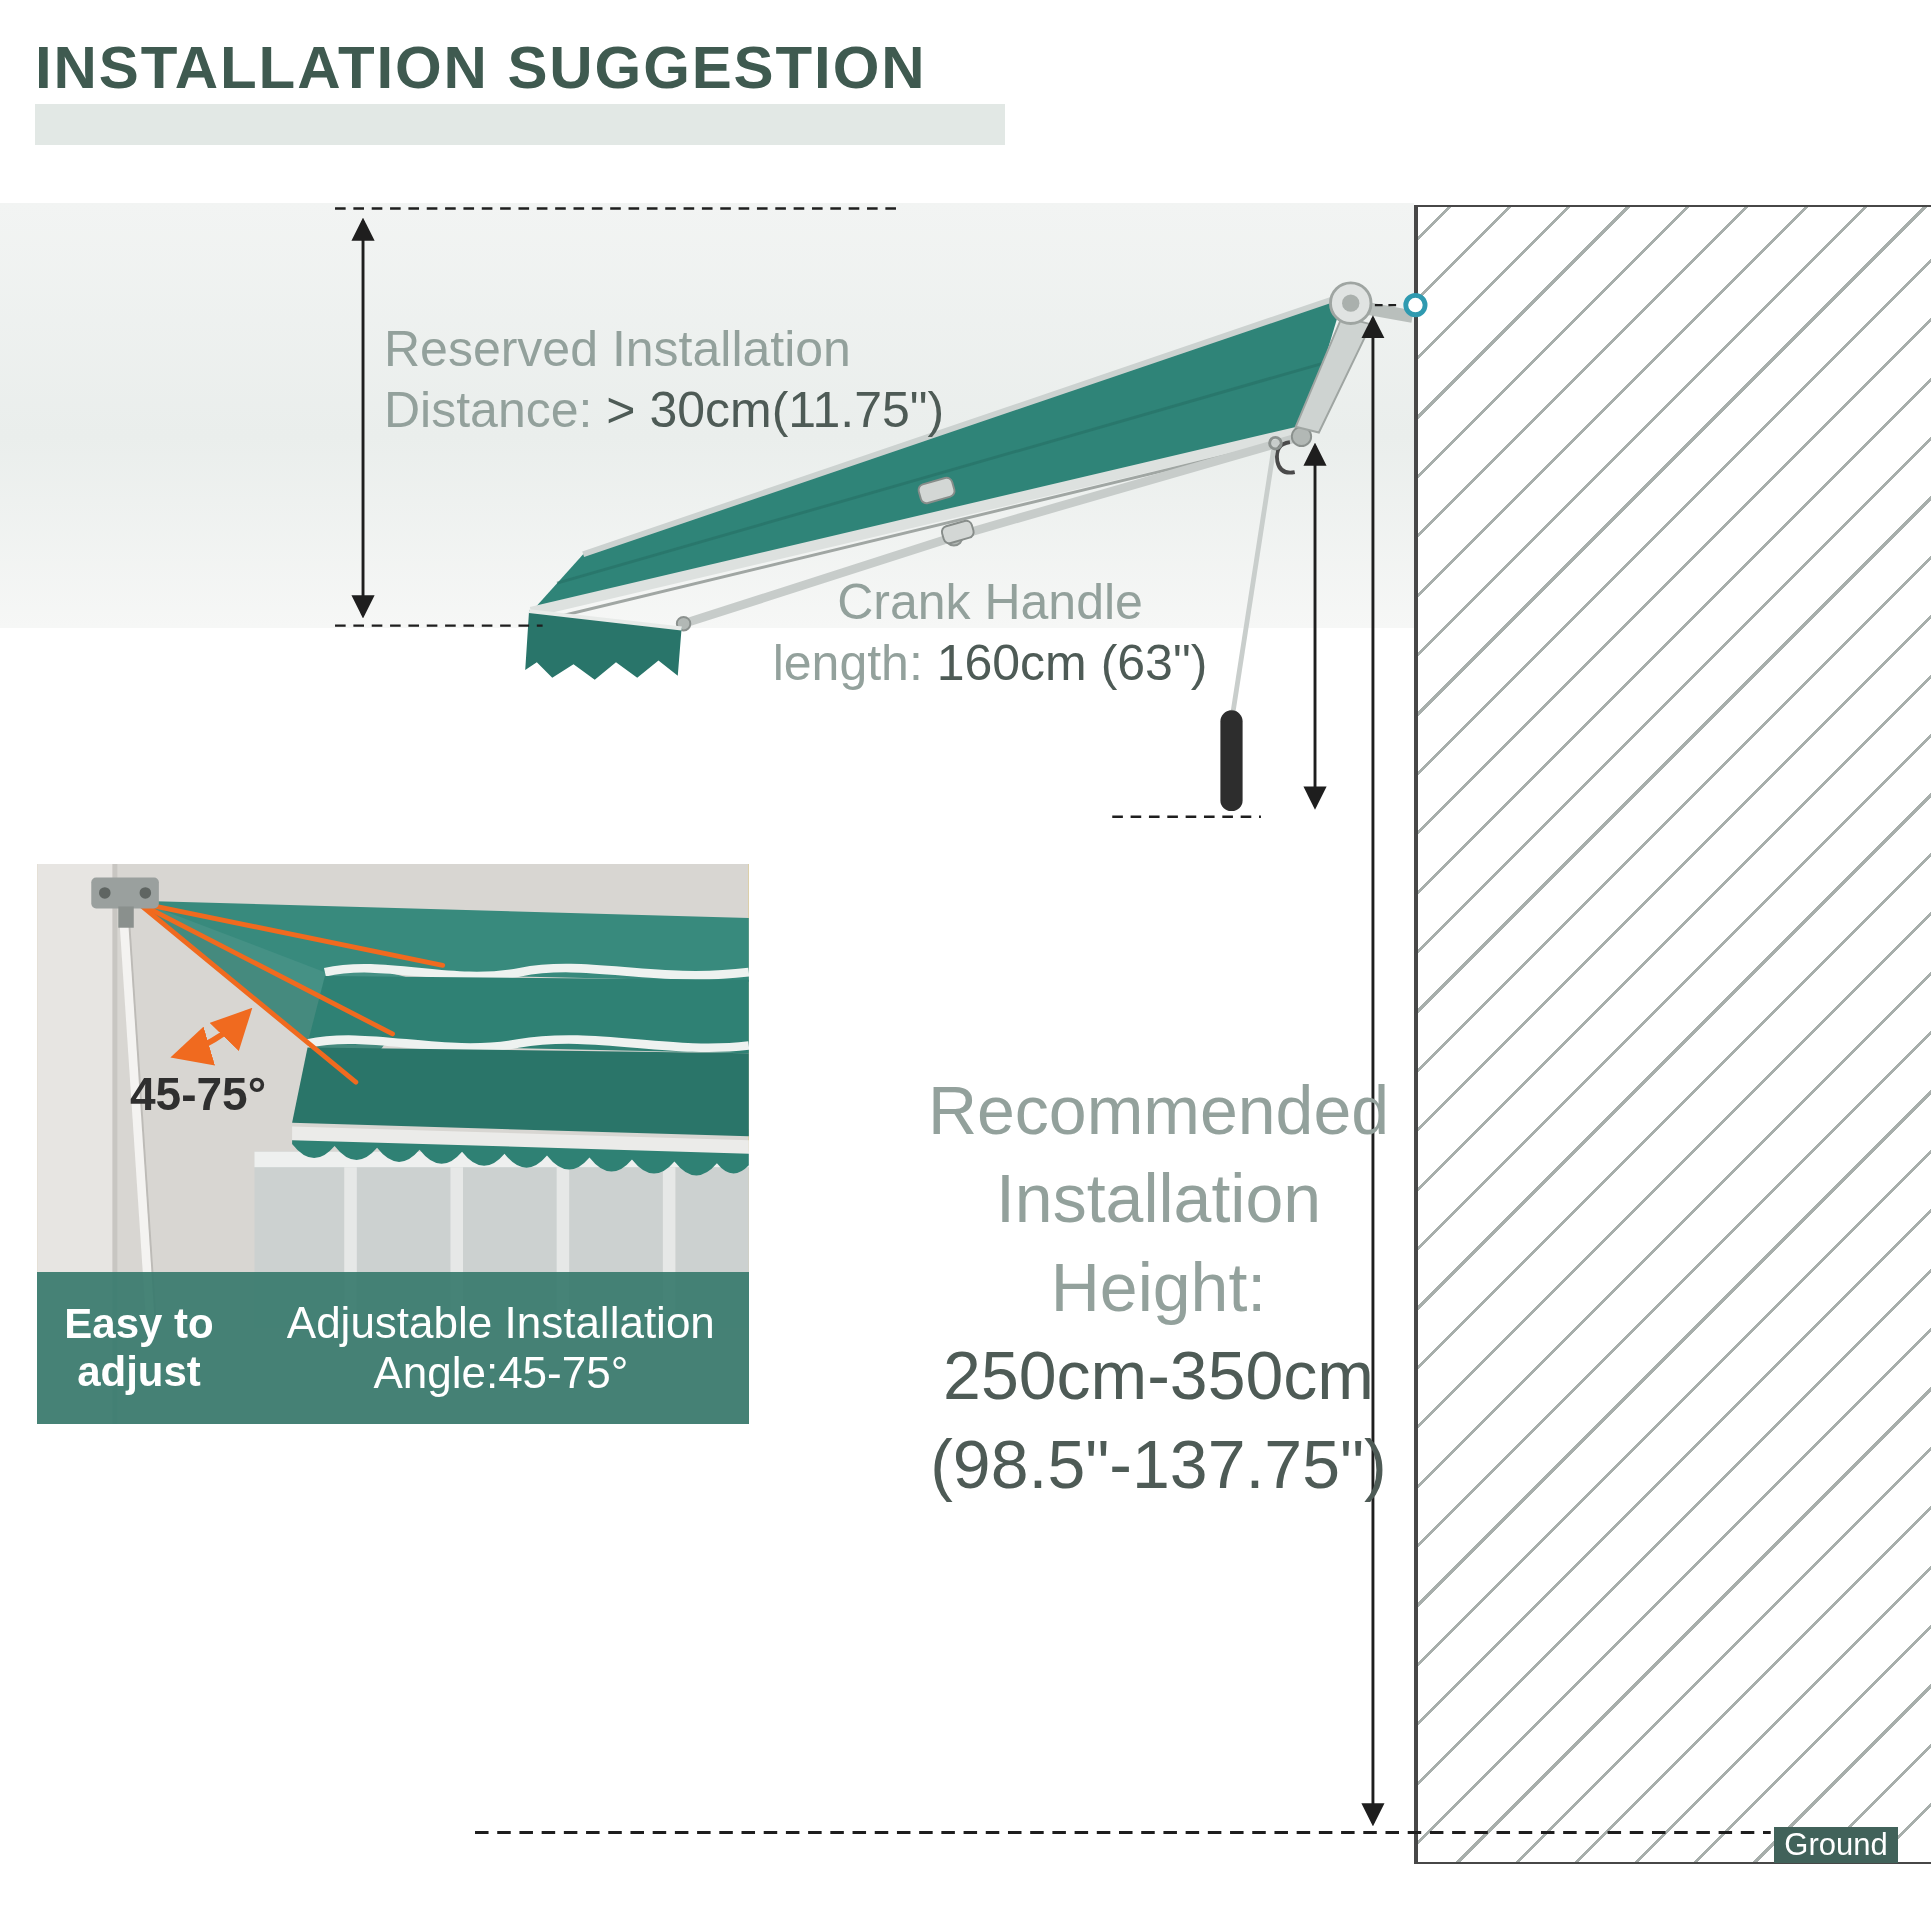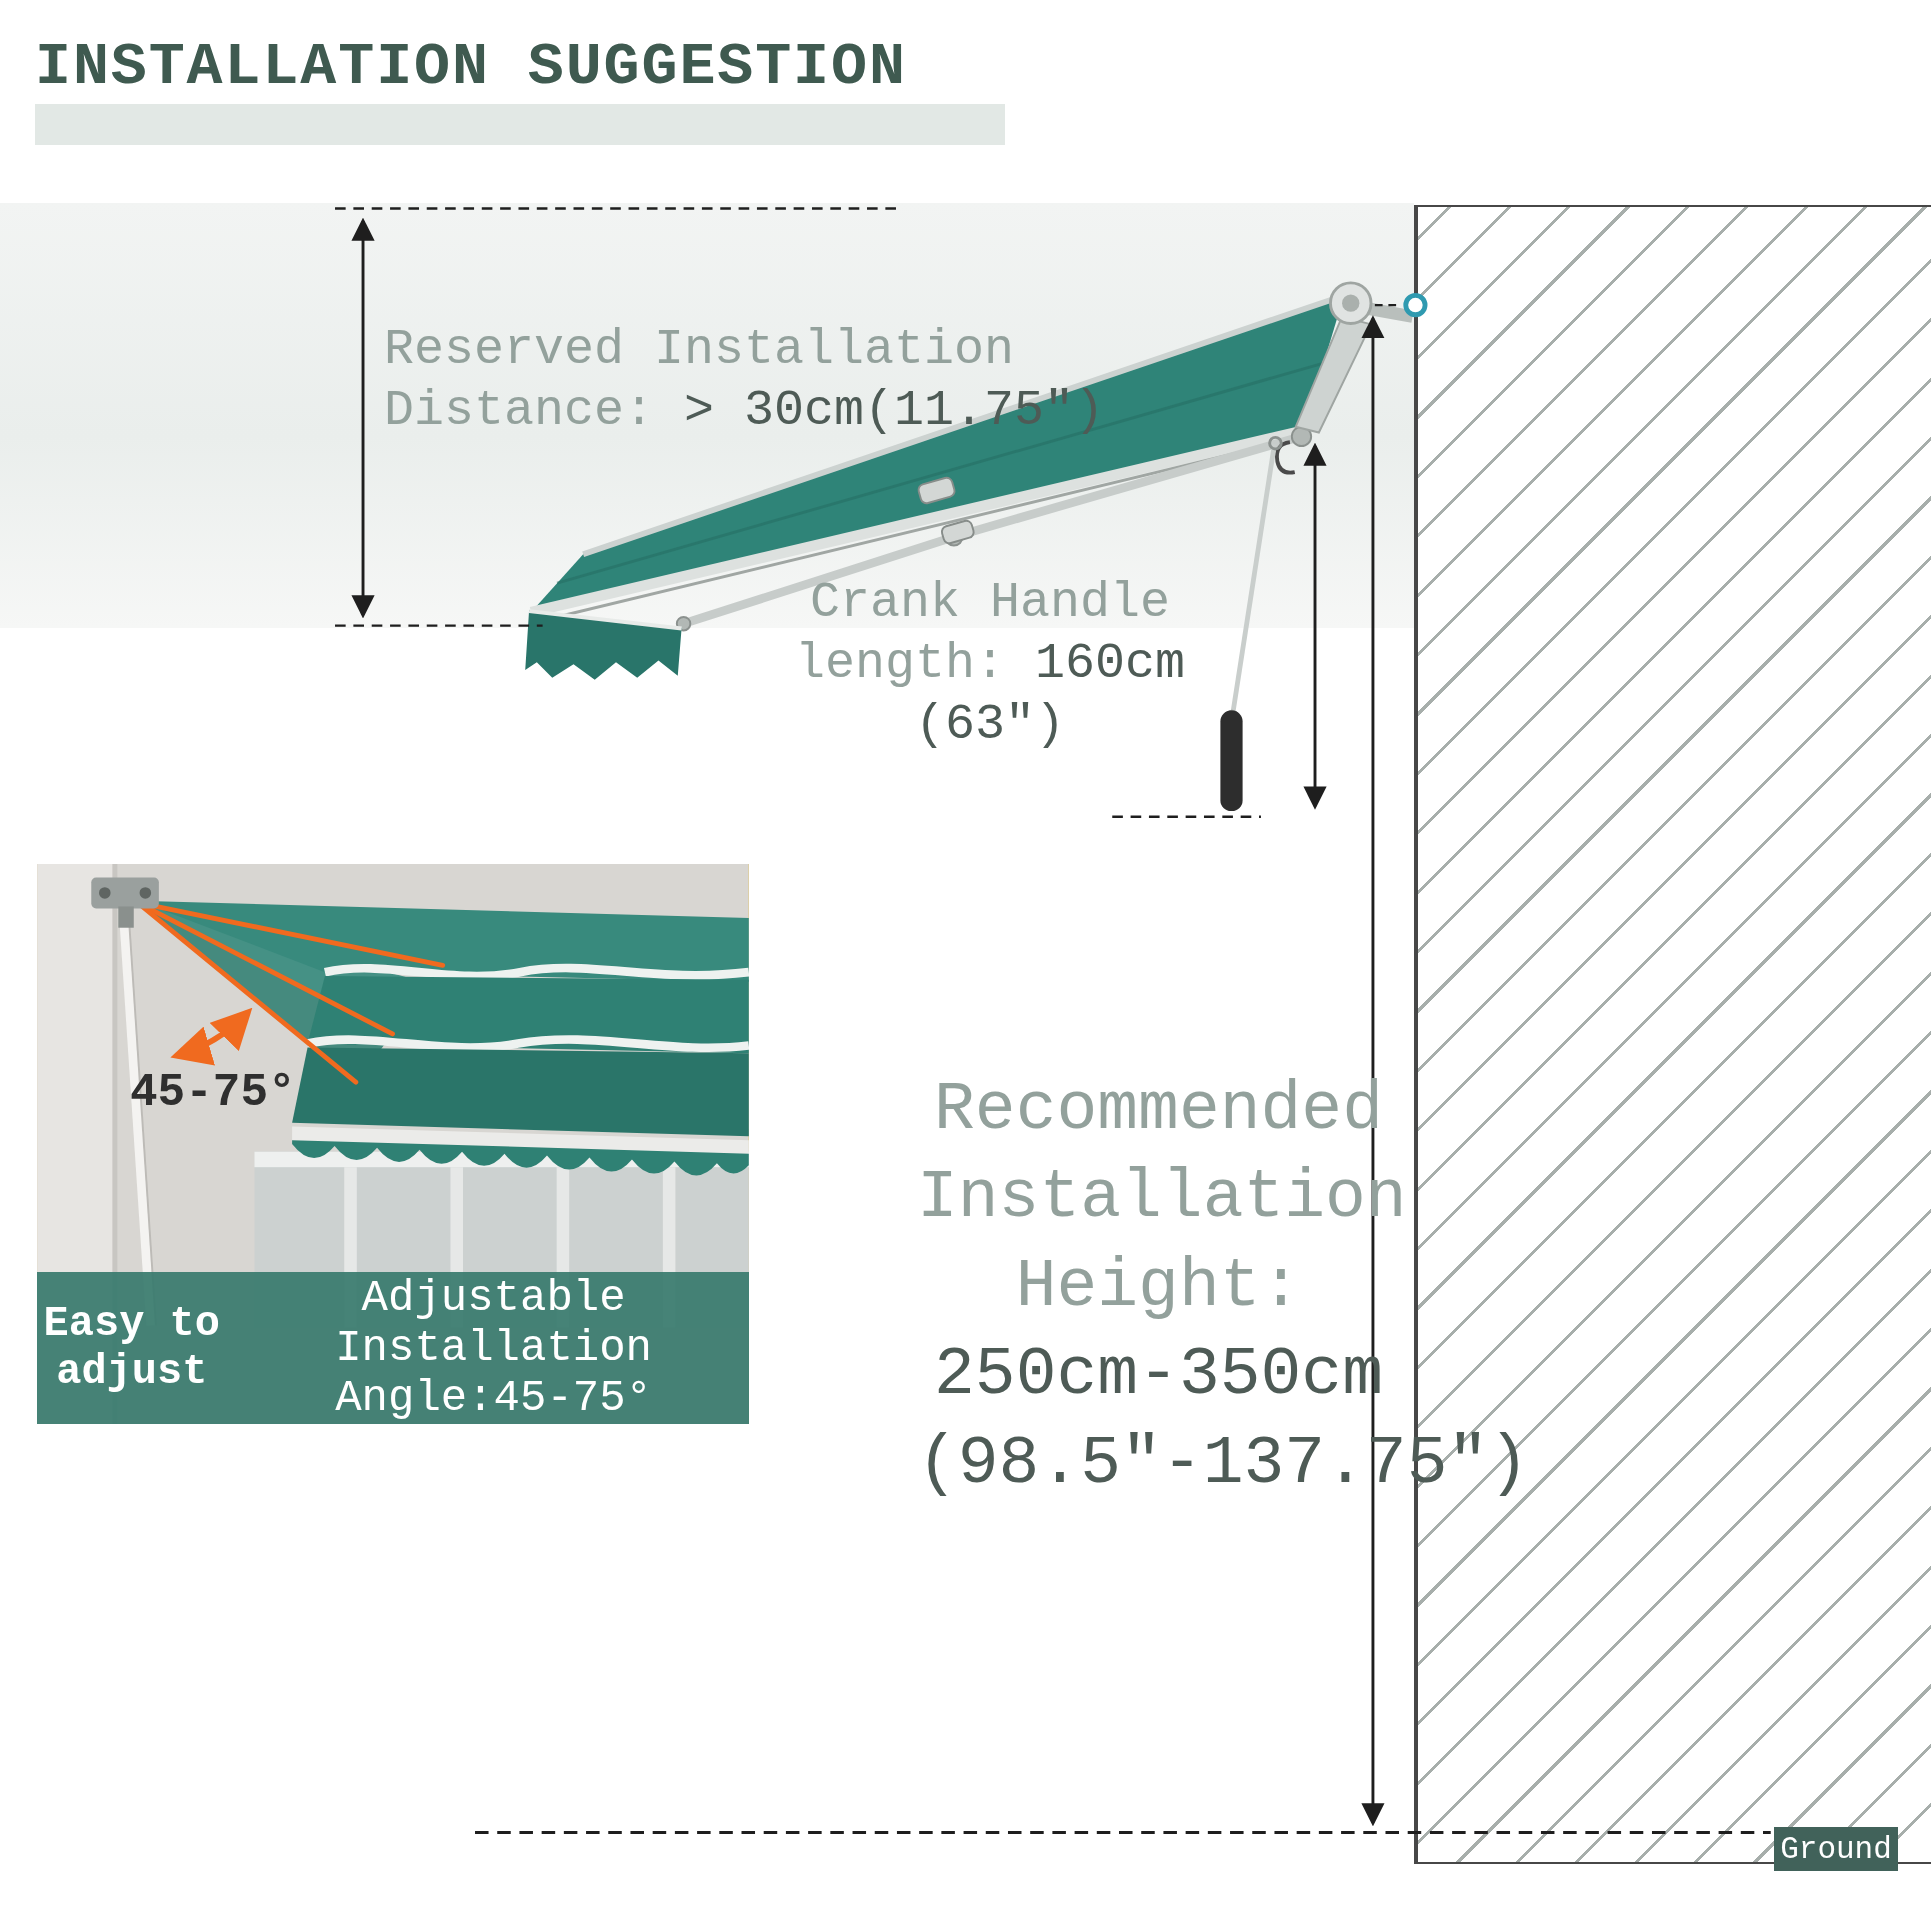--- a/index.html
+++ b/index.html
@@ -1,17 +1,17 @@
 <!DOCTYPE html>
 <html><head>
 <meta charset="utf-8">
 <style>
   html,body{margin:0;padding:0;background:#fff;}
   .canvas{position:relative;width:1931px;height:1931px;background:#ffffff;
-          font-family:Liberation Mono, monospace;overflow:hidden;}
+          font-family:Liberation Sans, sans-serif;overflow:hidden;}
   .abs{position:absolute;}
 
   
   .title{left:35px;top:33px;margin:0;font-size:60px;font-weight:bold;
          color:#3f5a50;letter-spacing:1.9px;white-space:nowrap;z-index:3;}
   .title-band{left:35px;top:104px;width:970px;height:41px;background:#e2e8e5;z-index:1;}
 
   
   .scene-band{left:0;top:203px;width:1414px;height:425px;
               background:linear-gradient(180deg,#f2f4f3,#eaeeec 55%,#f6f7f6);z-index:1;}
@@ -24,21 +24,21 @@
   .overlay{left:0;top:0;width:1931px;height:1931px;pointer-events:none;z-index:4;}
 
   
   .anno{z-index:5;color:#93a19c;}
   .gray{color:#93a19c;}
   .dark{color:#4e5b56;}
   .reserved{left:384px;top:319px;font-size:50px;line-height:1.22;text-align:left;}
   .crank-label{left:763px;top:572px;width:454px;text-align:center;font-size:50px;line-height:1.22;}
   .height-label{left:917px;top:1066px;width:483px;text-align:center;font-size:68px;line-height:1.3;}
 
-  .ground-badge{left:1774px;top:1827px;width:124px;height:44px;background:#41625a;
+  .ground-badge{left:1774px;top:1827px;width:124px;height:36px;background:#41625a;
                 color:#ffffff;font-size:31px;display:flex;align-items:center;
                 justify-content:center;z-index:6;}
 
   
   .inset{left:37px;top:864px;width:712px;height:560px;background:#eab308;overflow:hidden;z-index:2;}
   .inset svg{position:absolute;left:0;top:0;}
   .angle-label{position:absolute;left:93px;top:203px;font-size:46px;font-weight:bold;color:#2f2f2f;}
   .caption{position:absolute;left:0;bottom:0;width:100%;height:152px;
            background:rgba(57,123,110,0.93);color:#fff;display:flex;
            align-items:center;justify-content:center;gap:11.6px;text-align:center;}

